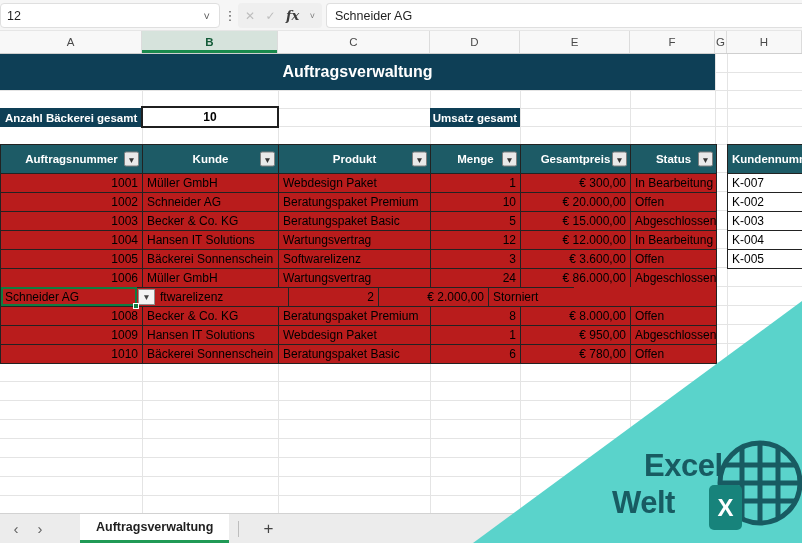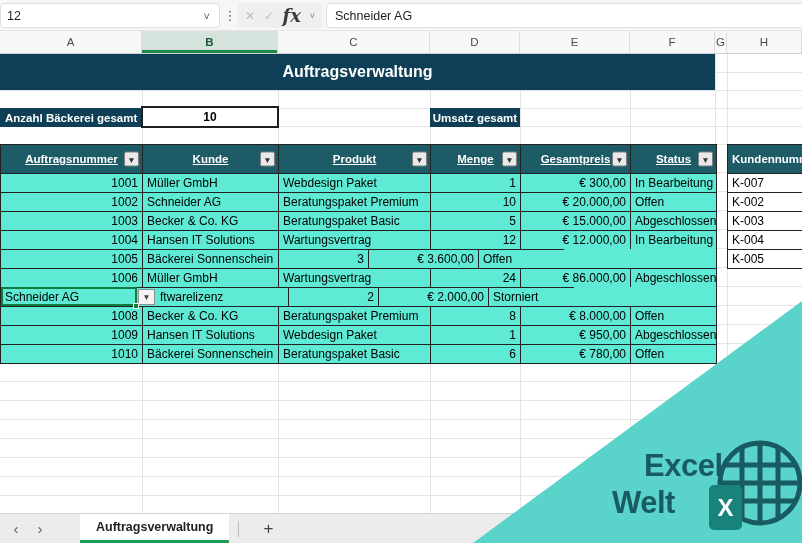--- a/index.html
+++ b/index.html
@@ -7,40 +7,40 @@
     width:802px;height:543px;overflow:hidden;position:relative;
     font-family:"Liberation Sans","DejaVu Sans",sans-serif;background:#fff;
   }
   
   .formula-row{position:absolute;top:0;left:0;width:802px;height:31px;background:#f6f6f6;border-bottom:1px solid #e6e6e6;box-sizing:border-box;}
   .name-box{position:absolute;left:0;top:3px;width:220px;height:25px;background:#fff;border:1px solid #dfdfdf;border-radius:4px;display:flex;align-items:center;font-size:12.5px;color:#1f1f1f;padding-left:6px;box-sizing:border-box;}
   .name-box .chev{position:absolute;right:9px;color:#5a5a5a;font-size:11px;}
   .kebab{position:absolute;left:223px;top:0;height:31px;width:14px;display:flex;align-items:center;justify-content:center;color:#5a5a5a;font-size:13px;}
   .fx-group{position:absolute;left:238px;top:3px;width:84px;height:25px;background:#efefef;border-radius:4px;display:flex;align-items:center;justify-content:space-between;padding:0 7px;box-sizing:border-box;}
   .ico-gray{color:#bdbdbd;font-size:12px;}
-  .fx{font-family:"DejaVu Serif",serif;font-style:italic;font-weight:600;font-size:18px;color:#3c3c3c;}
+  .fx{font-family:"DejaVu Serif",serif;font-style:italic;font-weight:600;font-size:13px;color:#3c3c3c;}
   .fx-group .chev{font-size:9px;color:#777;}
   .formula-input{position:absolute;left:326px;top:3px;right:0;height:25px;background:#fff;border:1px solid #dfdfdf;border-right:none;border-radius:4px 0 0 4px;display:flex;align-items:center;padding-left:8px;font-size:12.5px;color:#1f1f1f;box-sizing:border-box;}
   
   .col-headers{position:absolute;top:31px;left:0;width:802px;height:23px;display:flex;background:#f8f8f8;border-bottom:1px solid #cfcfcf;box-sizing:border-box;}
   .colh{border-right:1px solid #dcdcdc;display:flex;align-items:center;justify-content:center;font-size:11.5px;color:#4a4a4a;box-sizing:border-box;height:100%;}
   .colh.selcol{background:#d6e3dc;color:#155c39;box-shadow:inset 0 -3px 0 0 #1a8a4d;font-weight:bold;}
   
   .sheet{position:absolute;top:54px;left:0;width:802px;height:459px;background:#fff;}
   .vline{position:absolute;top:0;width:1px;height:459px;background:#e4e4e4;}
   .hline{position:absolute;left:0;width:802px;height:1px;background:#e4e4e4;}
   .banner{position:absolute;top:0;left:0;width:715px;height:36px;background:#0e3f56;color:#fff;font-weight:bold;font-size:16px;display:flex;align-items:center;justify-content:center;z-index:2;}
   .sumlabel{position:absolute;height:19px;background:#0e3f56;color:#fff;font-weight:bold;font-size:11.5px;display:flex;align-items:center;box-sizing:border-box;z-index:2;white-space:nowrap;}
   .sumvalue{position:absolute;background:#fff;border:2px solid #1f1f1f;font-weight:bold;font-size:12px;display:flex;align-items:center;justify-content:center;box-sizing:border-box;color:#000;z-index:2;}
   
   .otable{position:absolute;top:90px;left:0;width:717px;border:1px solid #222;box-sizing:border-box;background:#fff;z-index:2;}
   .hrow{display:flex;height:28px;background:#1d5b66;}
-  .hcell{position:relative;color:#fff;font-weight:bold;font-size:11.5px;display:flex;align-items:center;justify-content:center;border-right:1px solid #222;box-sizing:border-box;height:100%;white-space:nowrap;overflow:hidden;text-decoration:underline;}
+  .hcell{position:relative;color:#fff;font-weight:bold;font-size:11.5px;display:flex;align-items:center;justify-content:center;border-right:1px solid #222;box-sizing:border-box;height:100%;white-space:nowrap;overflow:hidden;}
   .hrow .hcell:last-child{border-right:none;}
-  .trow{display:flex;height:19px;background:#5eead4;}
+  .trow{display:flex;height:19px;background:#b91c1c;}
   .cell{border-right:1px solid #222;border-top:1px solid #222;box-sizing:border-box;font-size:12px;color:#000;display:flex;align-items:center;white-space:nowrap;overflow:hidden;height:100%;}
   .trow .cell:last-child{border-right:none;}
   .num{justify-content:flex-end;padding-right:4px;}
   .txt{padding-left:4px;}
   .w0{width:142px}.w1{width:136px}.w2{width:152px}.w3{width:90px}.w4{width:110px}.w5{width:85px}
   .sel{outline:2px solid #107c41;outline-offset:-2px;position:relative;overflow:visible;z-index:4;}
   .handle{position:absolute;right:-3px;bottom:-3px;width:6px;height:6px;background:#107c41;border:1px solid #fff;box-sizing:border-box;}
   .dd-host{position:relative;padding-left:23px;}
   .dd-btn{position:absolute;left:1px;top:1px;bottom:1px;width:17px;background:#f4f4f4;border:1px solid #8f8f8f;display:flex;align-items:center;justify-content:center;font-size:8.5px;color:#444;box-sizing:border-box;}
   .filter-btn{position:absolute;right:3px;top:50%;transform:translateY(-50%);width:15px;height:15px;background:#e9e9e9;border:1px solid #7f7f7f;border-radius:2px;display:flex;align-items:center;justify-content:center;font-size:8.5px;color:#333;box-sizing:border-box;}
@@ -173,20 +173,21 @@
           <div class="cell w0 num">1004</div>
           <div class="cell w1 txt">Hansen IT Solutions</div>
           <div class="cell w2 txt">Wartungsvertrag</div>
           <div class="cell w3 num">12</div>
           <div class="cell w4 num">€ 12.000,00</div>
           <div class="cell w5 txt">In Bearbeitung</div>
         </div>
         <div class="trow">
           <div class="cell w0 num">1005</div>
           <div class="cell w1 txt">Bäckerei Sonnenschein</div>
+          <div class="cell w2 txt">Softwarelizenz</div>
           <div class="cell w3 num">3</div>
           <div class="cell w4 num">€ 3.600,00</div>
           <div class="cell w5 txt">Offen</div>
         </div>
         <div class="trow">
           <div class="cell w0 num">1006</div>
           <div class="cell w1 txt">Müller GmbH</div>
           <div class="cell w2 txt">Wartungsvertrag</div>
           <div class="cell w3 num">24</div>
           <div class="cell w4 num">€ 86.000,00</div>

